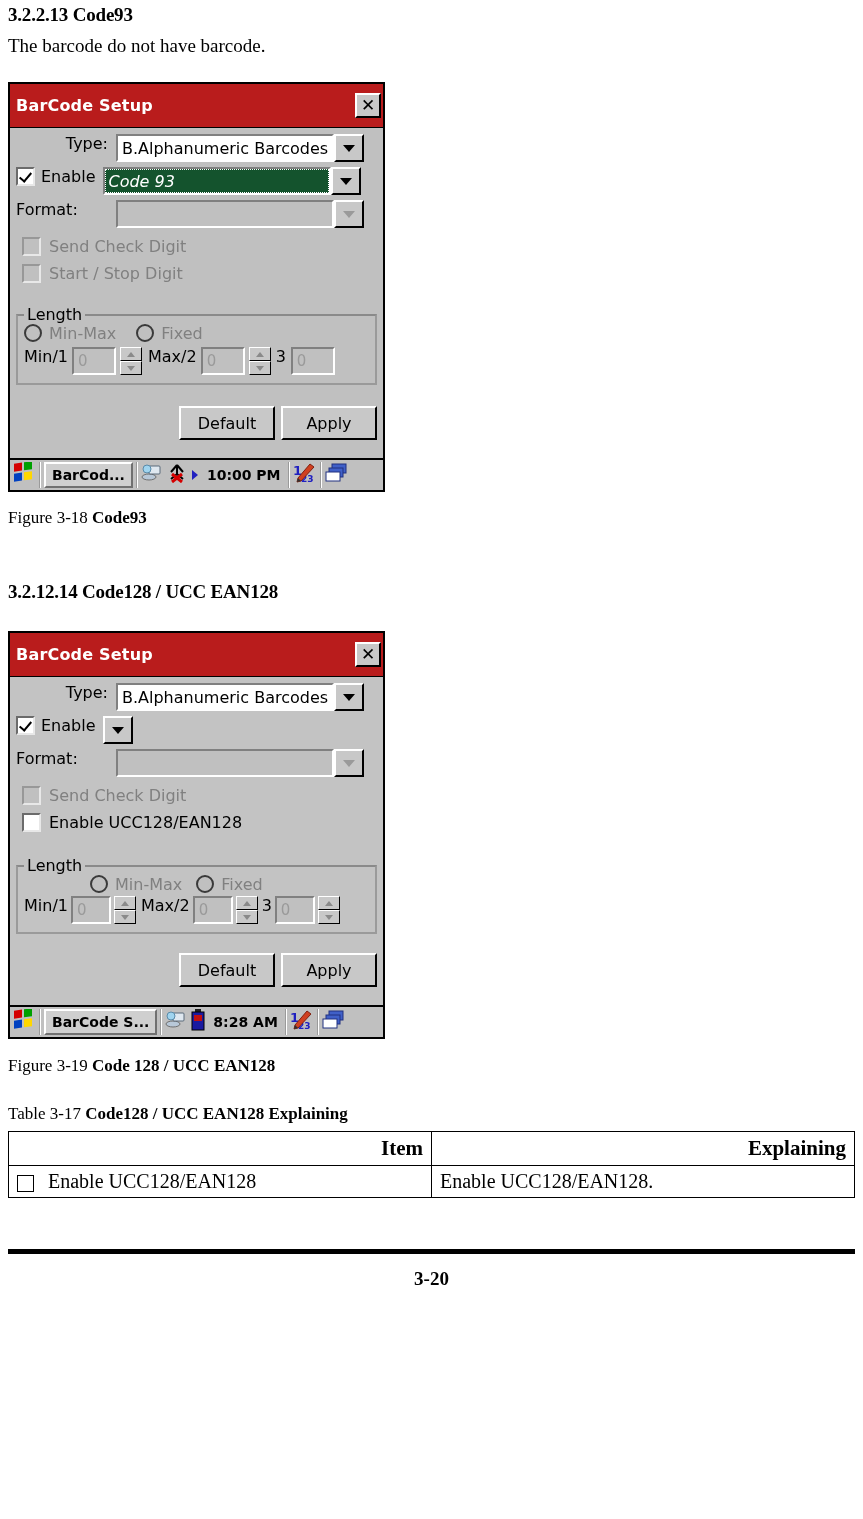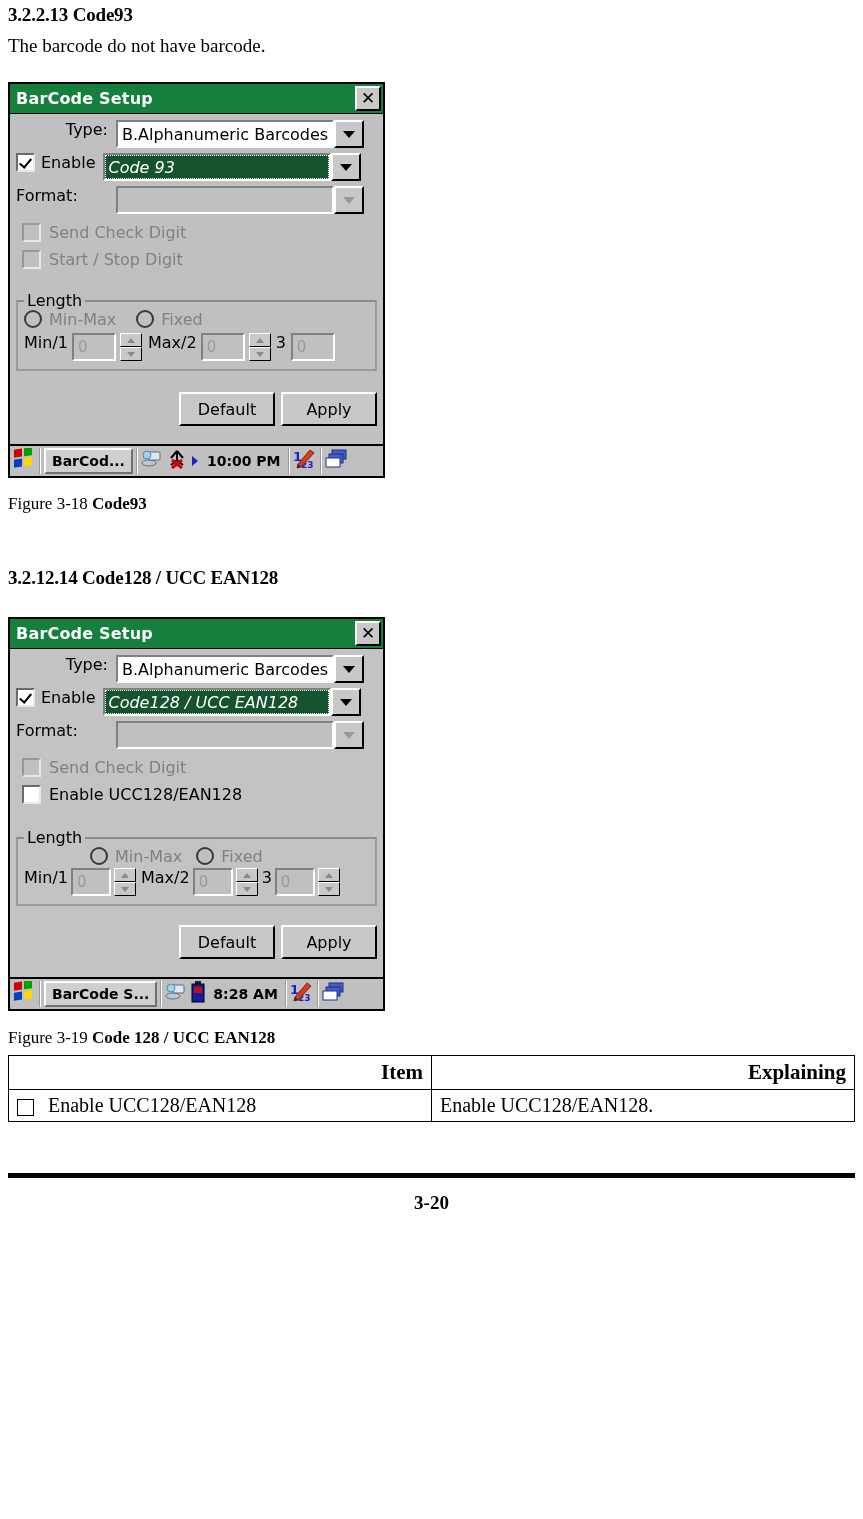--- a/index.html
+++ b/index.html
@@ -35,22 +35,22 @@
 
   
   .ce-window {
     width: 377px;
     border: 2px solid #000;
     background: #c0c0c0;
     font-family: "DejaVu Sans", sans-serif;
     position: relative;
   }
   .ce-titlebar {
-    height: 30px;
-    background: #15803d;
+    height: 44px;
+    background: #b91c1c;
     display: flex;
     align-items: center;
     justify-content: space-between;
     padding-left: 6px;
     padding-right: 2px;
     border-bottom: 1px solid #000;
   }
   .ce-title {
     color: #ffffff;
     font-size: 16px;
@@ -427,21 +427,20 @@
         <span class="lbl" style="width:100px;text-align:right;padding-right:8px;">Type:</span>
         <div class="field" style="width:218px;">B.Alphanumeric Barcodes</div>
         <div class="ddbtn">
             <span class="arrow-dn"></span>
           </div>
       </div>
 
       <div class="row">
         <span class="cb checked"></span>
         <span class="lbl" style="padding:0 7px 0 6px;">Enable</span>
-        <div class="field selected" style="width:228px;">Code128 / UCC EAN128</div>
         <div class="ddbtn">
             <span class="arrow-dn"></span>
           </div>
       </div>
 
       <div class="row">
         <span class="lbl" style="width:100px;text-align:left;">Format:</span>
         <div class="field disabled" style="width:218px;"></div>
         <div class="ddbtn">
             <span class="arrow-dn dim"></span>
@@ -553,20 +552,23 @@
           <rect x="1" y="9" width="14" height="9" fill="#ffffff" stroke="#203080"></rect>
         </svg>
       </span>
     </div>
   </div>
 
   <div class="caption" style="margin-top:17px;">
     <span>Figure 3-19 </span><b>Code 128 / UCC EAN128</b>
   </div>
 
+  <div class="caption" style="margin-top:28px;">
+    <span>Table 3-17 </span><b>Code128 / UCC EAN128 Explaining</b>
+  </div>
 
   <table class="doc" style="margin-top:7px;">
     <thead>
       <tr>
         <th style="width:50%;">Item</th>
         <th style="width:50%;">Explaining</th>
       </tr>
     </thead>
     <tbody>
       <tr>

